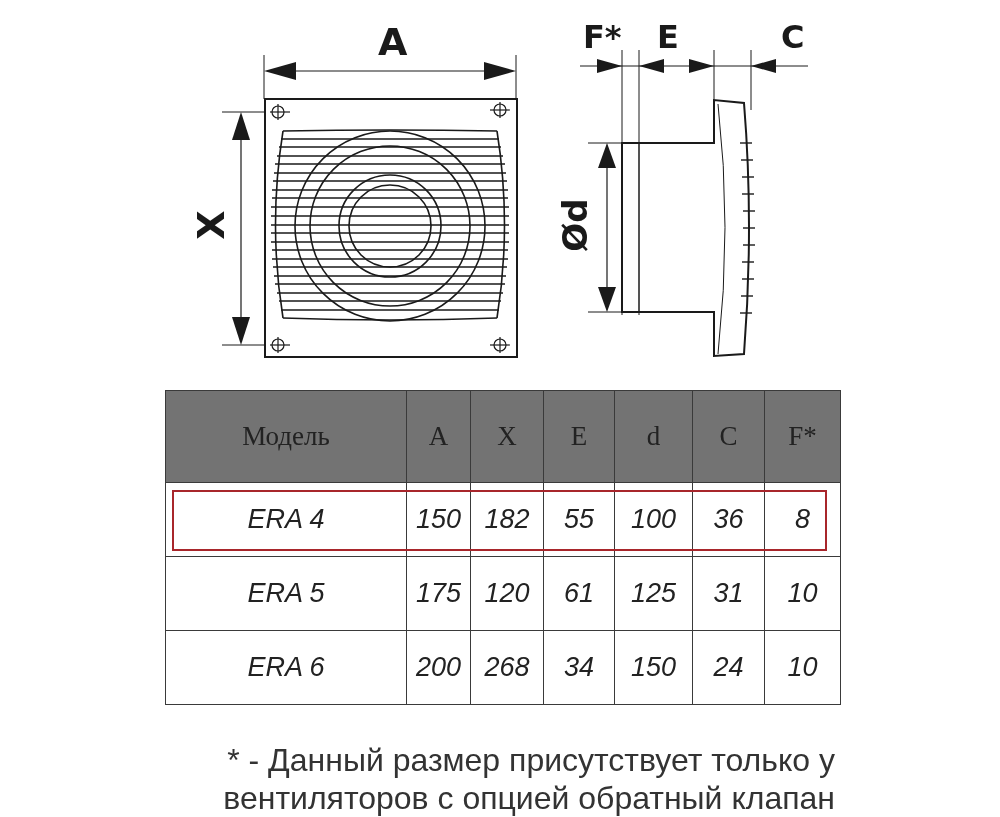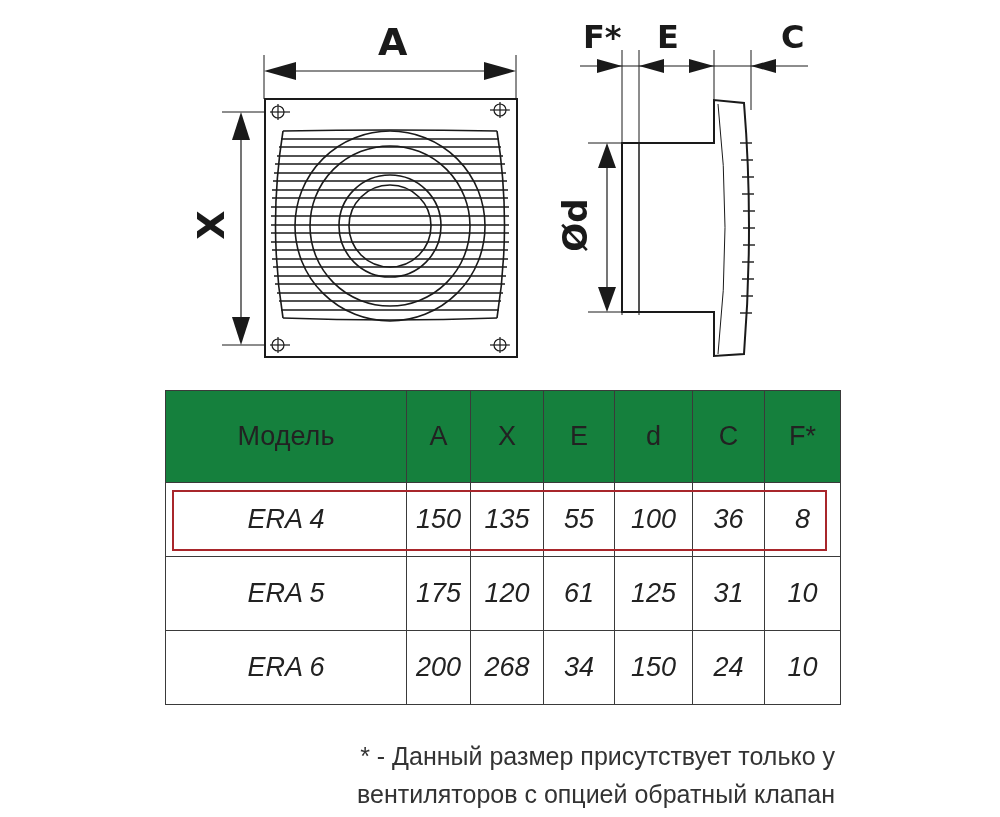--- a/index.html
+++ b/index.html
@@ -3,25 +3,25 @@
 <meta charset="utf-8">
 <style>
   html, body { margin:0; padding:0; background:#ffffff; }
   body { width:1000px; height:817px; position:relative; overflow:hidden;
          font-family:"Liberation Sans", sans-serif; color:#222; }
   .drawing { position:absolute; left:0; top:0; }
   .lbl { position:absolute; font-family:"DejaVu Sans", sans-serif; font-weight:bold; color:#1a1a1a; }
   table.spec { position:absolute; left:165px; top:390px; border-collapse:collapse; }
   table.spec td, table.spec th { border:1.5px solid #3a3a3a; text-align:center;
          font-family:"Liberation Sans", sans-serif; font-weight:normal; font-size:27px; color:#222; padding:0; }
-  table.spec th { background:#15803d; height:91px; }
+  table.spec th { background:#737373; height:91px;font-family:Liberation Serif, serif; }
   table.spec td { height:73px; background:#fff;font-style:italic; }
   .hl { position:absolute; left:172px; top:490px; width:651px; height:57px;
         border:2.5px solid #a8262b; pointer-events:none; }
-  .note { position:absolute; left:200px; width:635px; text-align:right; font-size:25px; color:#333;
+  .note { position:absolute; left:200px; width:635px; text-align:right; font-size:32px; color:#333;
           font-family:"Liberation Sans", sans-serif; }
 </style>
 </head>
 <body>
 
 <svg class="drawing" width="1000" height="390" viewBox="0 0 1000 390">
   <g stroke="#1a1a1a" fill="none" stroke-width="1.6">
 
     <rect x="265" y="99" width="252" height="258" stroke-width="2"></rect>
 
@@ -129,21 +129,21 @@
     <th style="width:63px">A</th>
     <th style="width:72px">X</th>
     <th style="width:70px">E</th>
     <th style="width:77px">d</th>
     <th style="width:71px">C</th>
     <th style="width:75px">F*</th>
   </tr>
   <tr>
     <td>ERA 4</td>
     <td>150</td>
-    <td>135</td>
+    <td>182</td>
     <td>55</td>
     <td>100</td>
     <td>36</td>
     <td>8</td>
   </tr>
   <tr>
     <td>ERA 5</td>
     <td>175</td>
     <td>120</td>
     <td>61</td>

